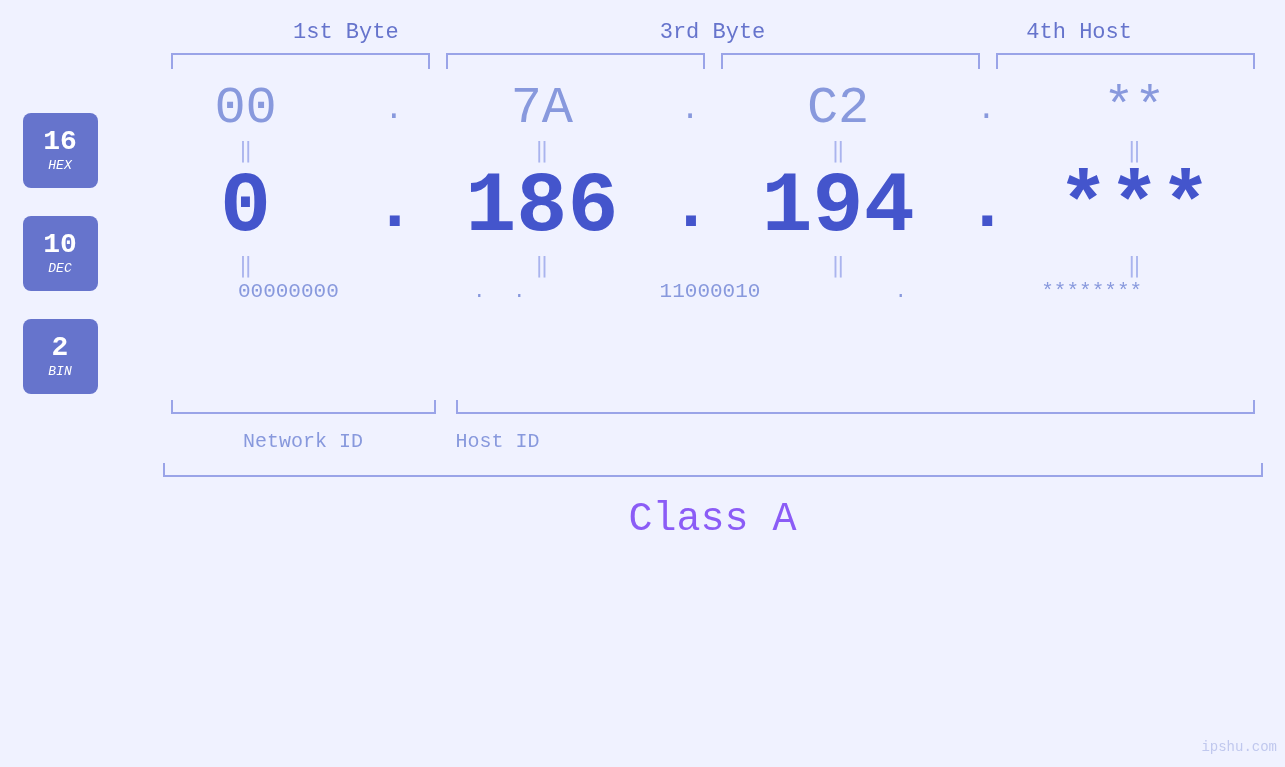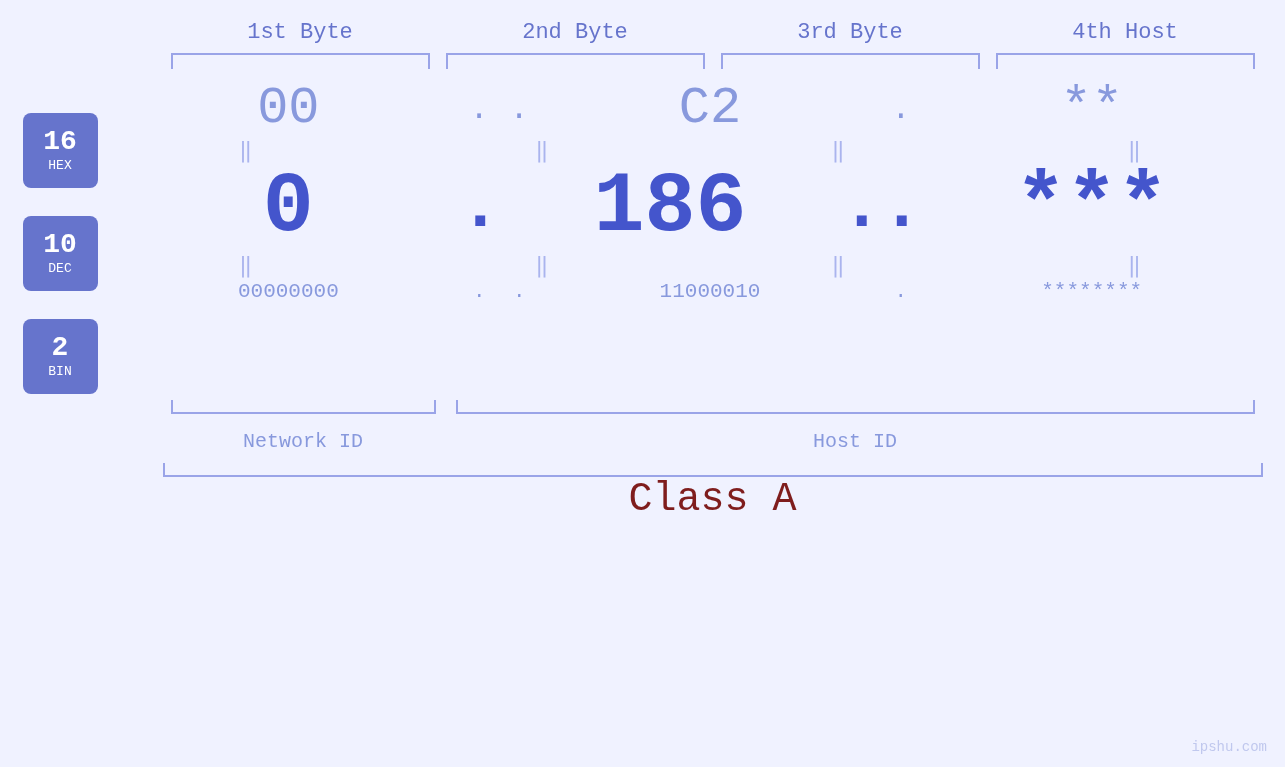--- a/index.html
+++ b/index.html
@@ -92,20 +92,21 @@
     .badge-number {
       font-size: 28px;
       font-weight: bold;
       line-height: 1;
     }
 
     .badge-label {
       font-size: 13px;
       font-weight: normal;
       margin-top: 2px;
+      font-style: italic;
     }
 
     
     .data-grid {
       flex: 1;
       display: flex;
       flex-direction: column;
     }
 
     
@@ -174,34 +175,33 @@
 
     .equals-sep {
       width: 40px;
       flex-shrink: 0;
     }
 
     
     .watermark {
       position: absolute;
       bottom: 12px;
-      right: 18px;
+      right: 8px;
       color: #c0c8ee;
       font-size: 14px;
       font-family: 'Courier New', Courier, monospace;
     }
   </style>
 </head>
 <body>
 
 <div class="container">
 
   <div class="byte-headers">
     <div class="byte-header">1st Byte</div>
-    <div class="byte-header">2nd Byte</div>
     <div class="byte-header">3rd Byte</div>
     <div class="byte-header">4th Host</div>
   </div>
 
   <div class="bracket-row">
     <div class="bracket"></div>
     <div class="bracket"></div>
     <div class="bracket"></div>
     <div class="bracket"></div>
   </div>
@@ -223,20 +223,23 @@
       </div>
     </div>
 
     <div class="data-grid">
 
       <div class="data-row hex-row">
         <div class="byte-cell">
           <span class="byte-value">00</span>
         </div>
         <div class="separator-cell">.</div>
+        <div class="byte-cell">
+          <span class="byte-value">7A</span>
+        </div>
         <div class="separator-cell">.</div>
         <div class="byte-cell">
           <span class="byte-value">C2</span>
         </div>
         <div class="separator-cell">.</div>
         <div class="byte-cell">
           <span class="byte-value">**</span>
         </div>
       </div>
 
@@ -252,20 +255,23 @@
 
       <div class="data-row dec-row">
         <div class="byte-cell">
           <span class="byte-value">0</span>
         </div>
         <div class="separator-cell" style="font-size:70px; color:#4455cc; font-weight:bold;">.</div>
         <div class="byte-cell">
           <span class="byte-value" style="font-size:85px;">186</span>
         </div>
         <div class="separator-cell" style="font-size:70px; color:#4455cc; font-weight:bold;">.</div>
+        <div class="byte-cell">
+          <span class="byte-value" style="font-size:85px;">194</span>
+        </div>
         <div class="separator-cell" style="font-size:70px; color:#4455cc; font-weight:bold;">.</div>
         <div class="byte-cell">
           <span class="byte-value">***</span>
         </div>
       </div>
 
       <div class="equals-row">
         <div class="equals-cell">‖</div>
         <div class="equals-sep"></div>
         <div class="equals-cell">‖</div>
@@ -293,22 +299,22 @@
     </div>
   </div>
 
   <div style="display:flex; width:1100px; margin-left:140px; margin-top:6px;">
     <div style="width:265px; margin-left:8px; border-bottom:2px solid #9aa4e8; border-left:2px solid #9aa4e8; border-right:2px solid #9aa4e8; height:14px;"></div>
     <div style="flex:1; margin-left:20px; margin-right:8px; border-bottom:2px solid #9aa4e8; border-left:2px solid #9aa4e8; border-right:2px solid #9aa4e8; height:14px;"></div>
   </div>
 
   <div style="display:flex; width:1100px; margin-left:140px; margin-top:16px;">
     <div style="width:265px; margin-left:8px; text-align:center; color:#8899dd; font-size:20px; font-family:'Courier New',Courier,monospace;">Network ID</div>
-    <div style="flex:1; margin-left:20px; margin-right:8px; text-align:center; color:#8899dd; font-size:20px; font-family:'Courier New',Courier,monospace;">Host ID</div>
+    <div style="flex:1; margin-left:20px; margin-right:8px; text-align:left; color:#8899dd; font-size:20px; font-family:'Courier New',Courier,monospace;">Host ID</div>
   </div>
 
   <div style="width:1100px; margin-left:140px; border-bottom:2px solid #9aa4e8; border-left:2px solid #9aa4e8; border-right:2px solid #9aa4e8; height:14px; margin-top:10px;"></div>
 
-  <div style="width:1100px; margin-left:140px; text-align:center; color:#7f1d1d; font-size:40px; font-family:'Courier New',Courier,monospace; margin-top:0;">Class A</div>
+  <div style="width:1100px; margin-left:140px; text-align:center; color:#8b5cf6; font-size:40px; font-family:'Courier New',Courier,monospace; margin-top:20px;">Class A</div>
 
   <div class="watermark">ipshu.com</div>
 
 </div>
 
 </body></html>

